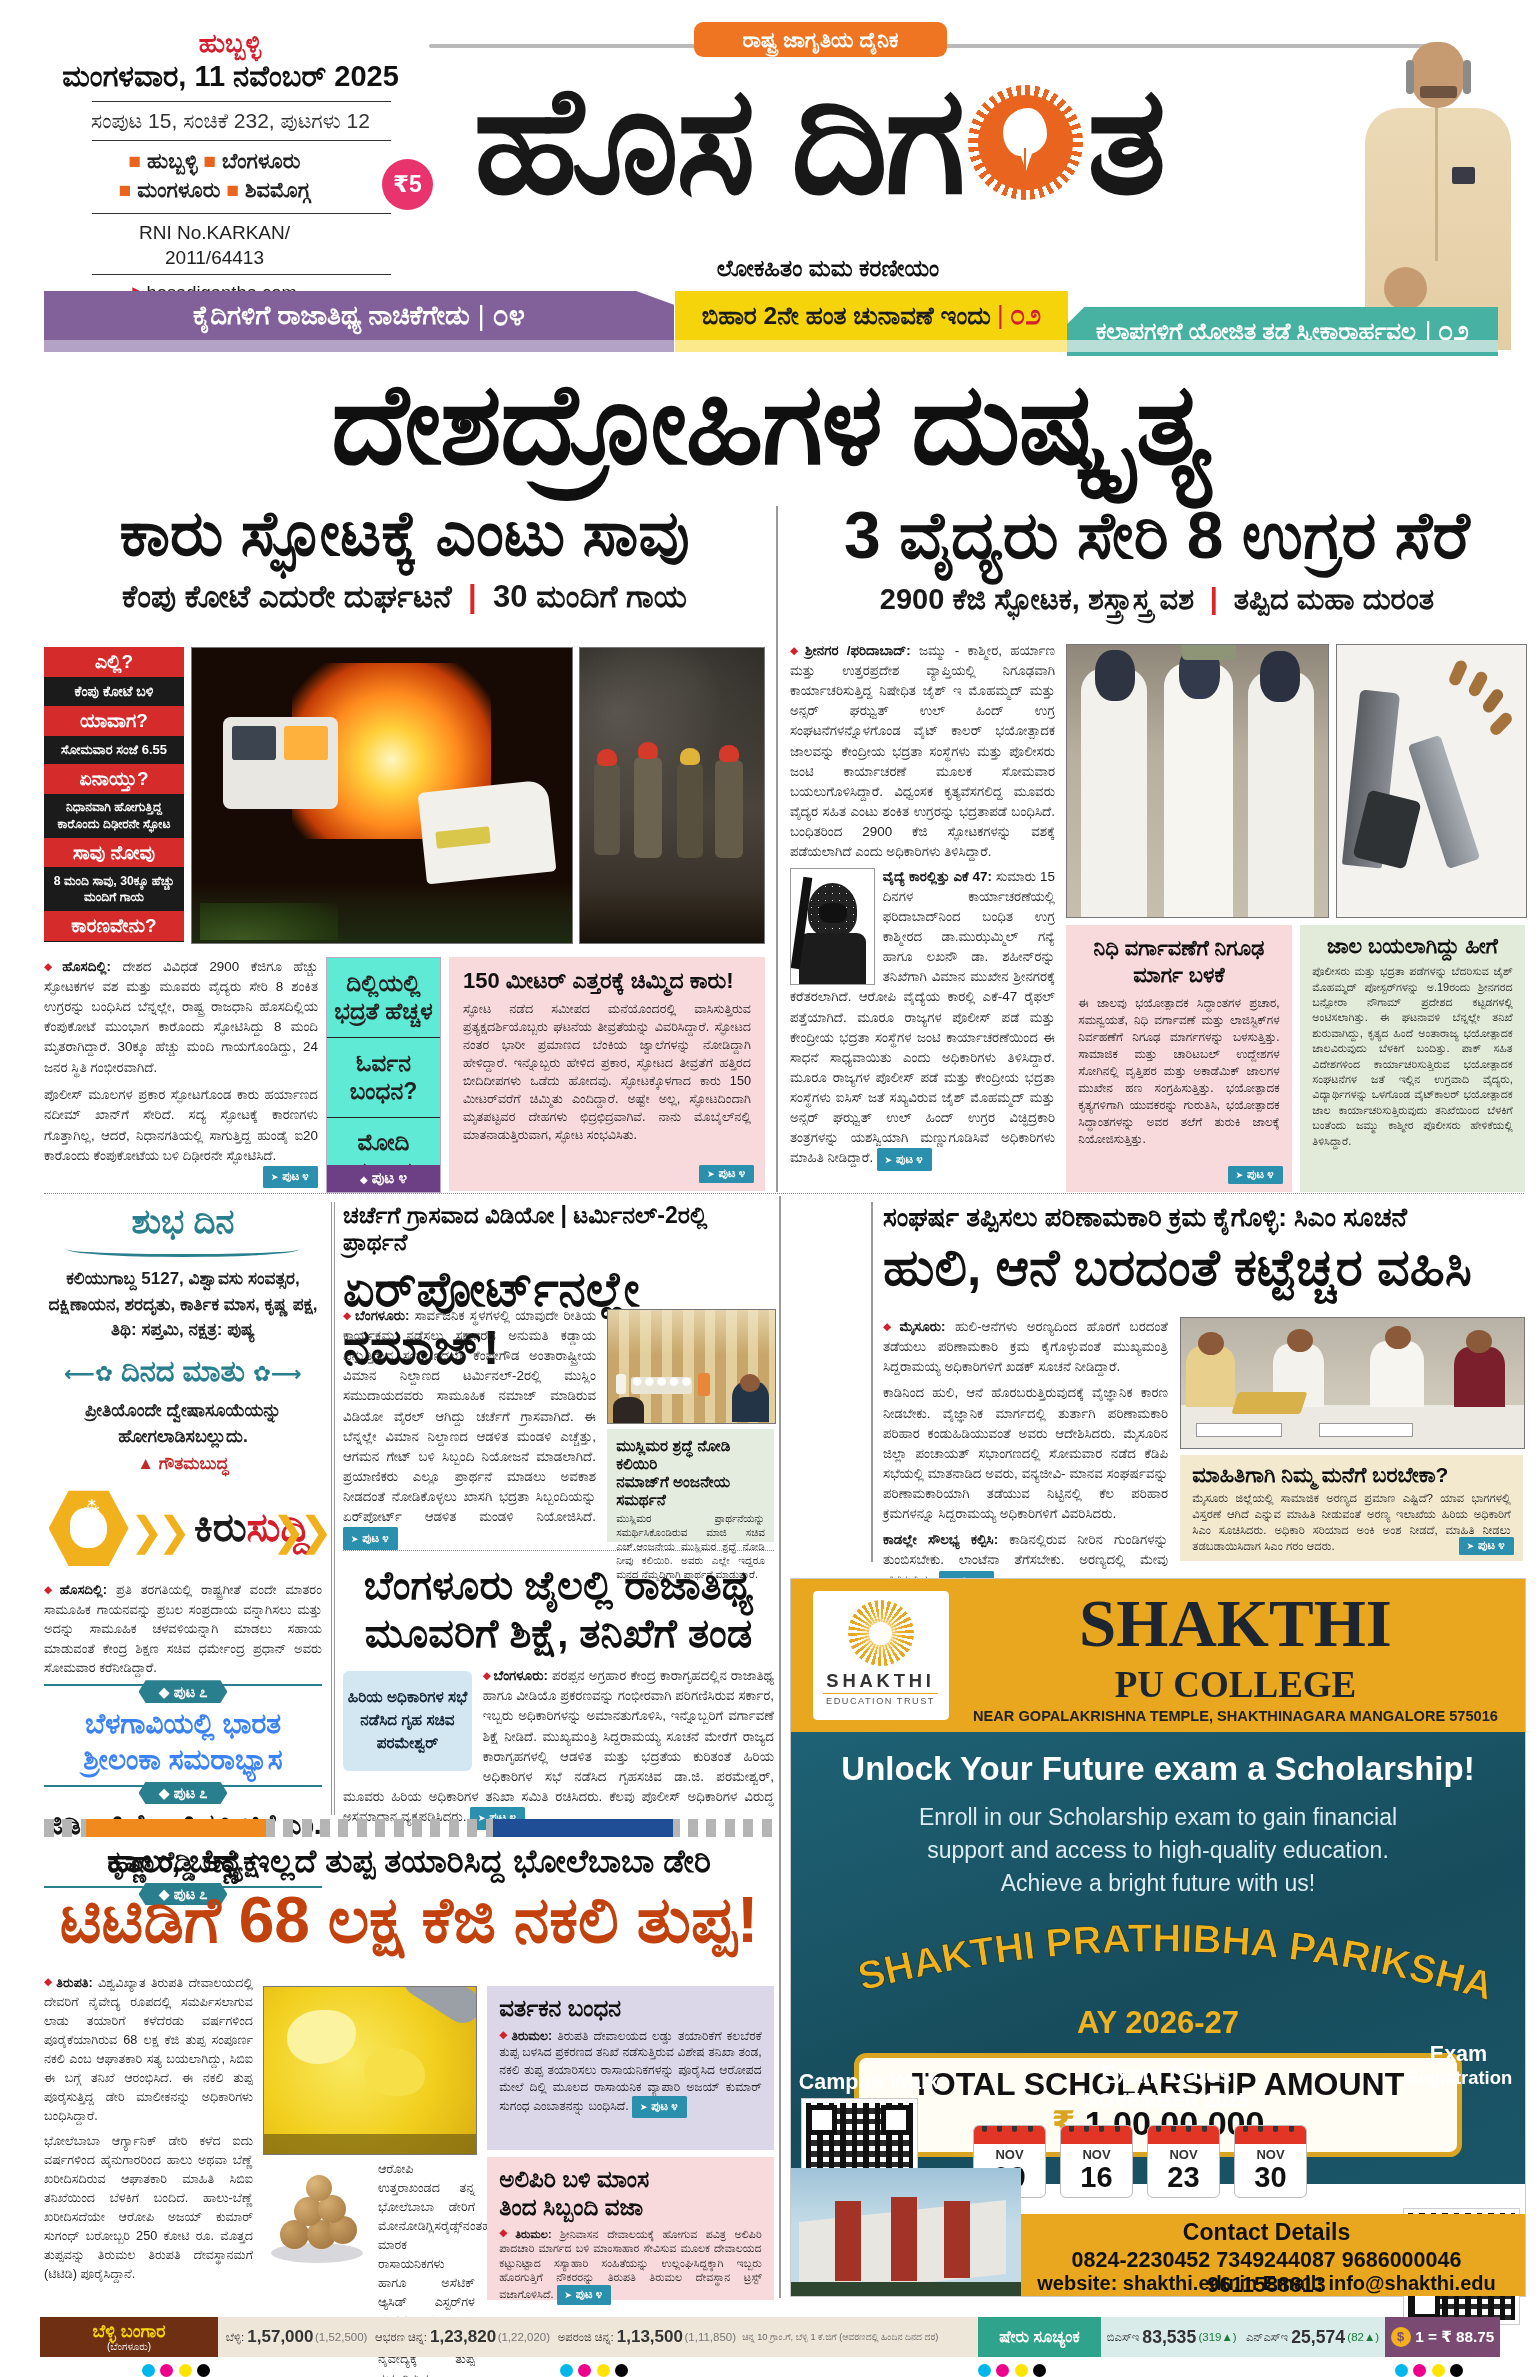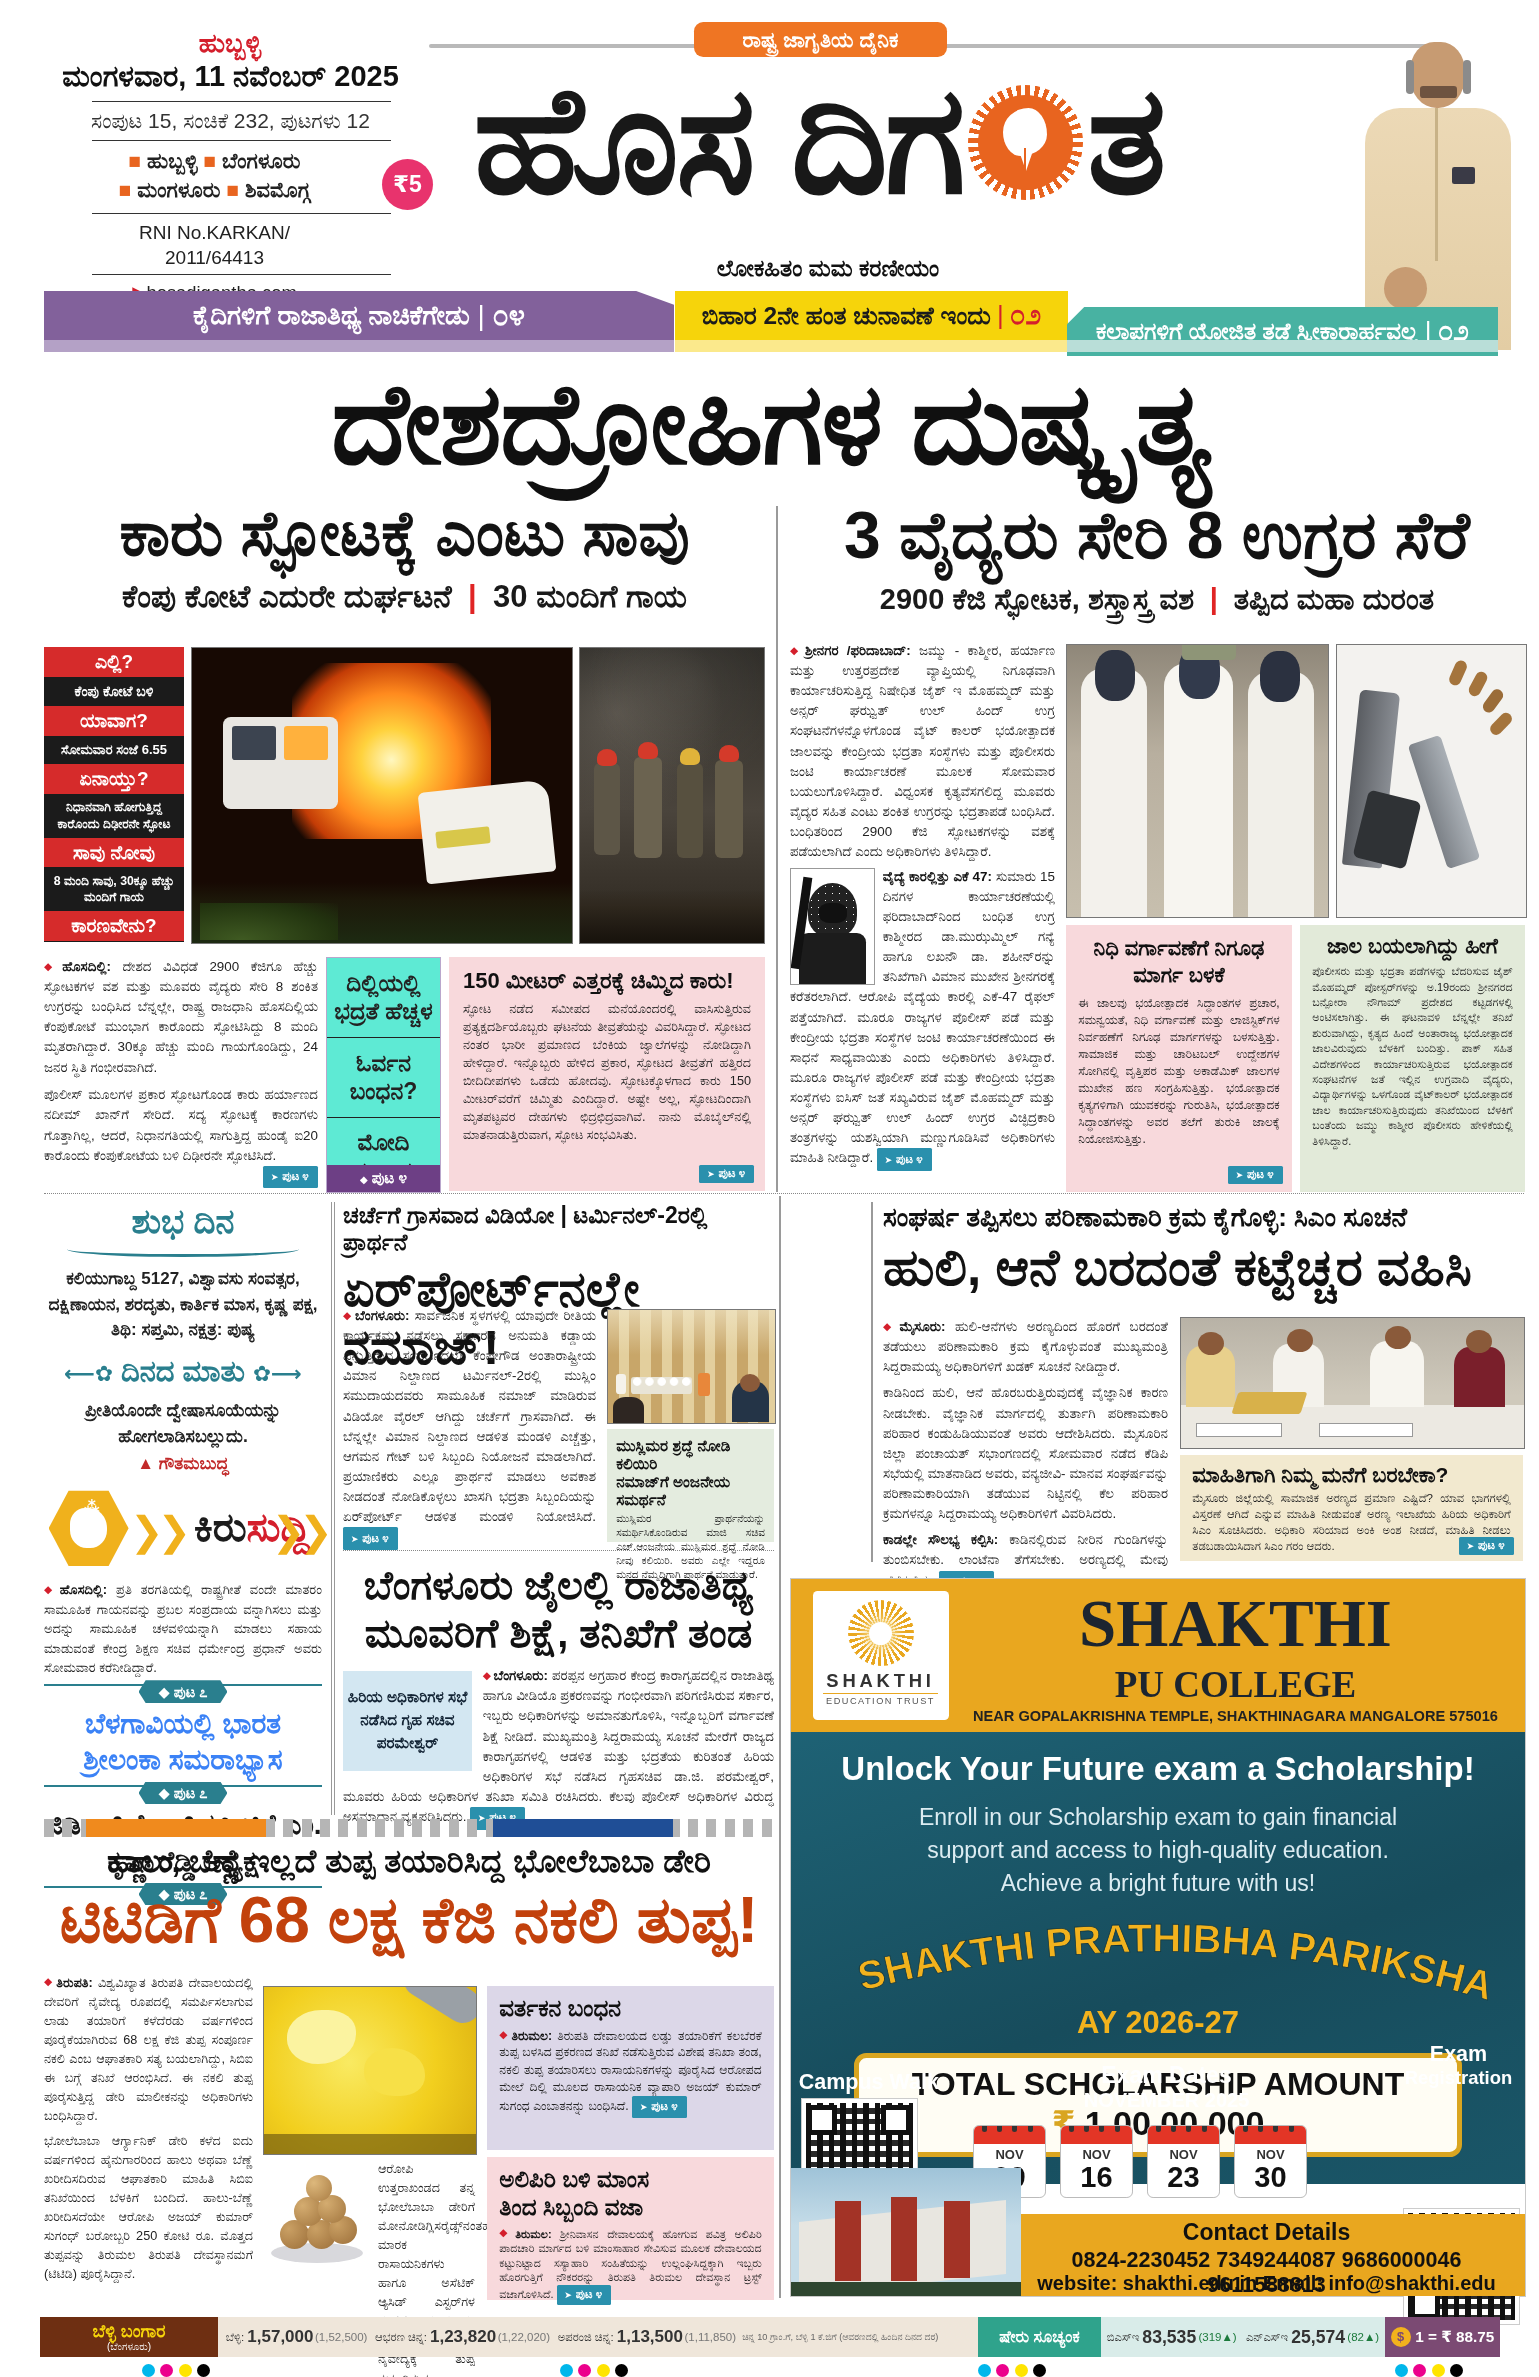--- a/index.html
+++ b/index.html
@@ -302,21 +302,21 @@
   </div>
 
   <div class="abs dothr" style="left:343px;top:1550px;width:431px;"></div>
 
   <div class="abs" style="left:343px;top:1561px;width:431px;height:253px;">
     <div class="ctr" style="font-size:40px;font-weight:900;color:#121212;line-height:1.2;">
       <div>ಬೆಂಗಳೂರು ಜೈಲಲ್ಲಿ ರಾಜಾತಿಥ್ಯ</div>
       <div>ಮೂವರಿಗೆ ಶಿಕ್ಷೆ, ತನಿಖೆಗೆ ತಂಡ</div>
     </div>
     <div class="body-txt" style="margin-top:9.2px;">
-      <div style="float:left;width:129px;height:100px;background:#d3e7f2;margin:4.6px 10.7px 3.1px 0;display:flex;align-items:center;justify-content:center;text-align:center;font-size:15.3px;font-weight:bold;color:#123;padding:4.6px;box-sizing:border-box;">
+      <div style="float:left;width:129px;height:100px;background:#d3e7f2;margin:4.6px 10.7px 3.1px 0;display:flex;align-items:center;justify-content:center;text-align:center;font-size:15.3px;font-weight:bold;color:#123;padding:4.6px;box-sizing:border-box;border-radius:6px;">
         <span>ಹಿರಿಯ ಅಧಿಕಾರಿಗಳ ಸಭೆ ನಡೆಸಿದ ಗೃಹ ಸಚಿವ ಪರಮೇಶ್ವರ್</span>
       </div>
       <span class="diam">◆</span><span class="dateline">ಬೆಂಗಳೂರು:</span>
       <span>ಪರಪ್ಪನ ಅಗ್ರಹಾರ ಕೇಂದ್ರ ಕಾರಾಗೃಹದಲ್ಲಿನ ರಾಜಾತಿಥ್ಯ ಹಾಗೂ ವೀಡಿಯೊ ಪ್ರಕರಣವನ್ನು ಗಂಭೀರವಾಗಿ ಪರಿಗಣಿಸಿರುವ ಸರ್ಕಾರ, ಇಬ್ಬರು ಅಧಿಕಾರಿಗಳನ್ನು ಅಮಾನತುಗೊಳಿಸಿ, ಇನ್ನೊಬ್ಬರಿಗೆ ವರ್ಗಾವಣೆ ಶಿಕ್ಷೆ ನೀಡಿದೆ. ಮುಖ್ಯಮಂತ್ರಿ ಸಿದ್ದರಾಮಯ್ಯ ಸೂಚನೆ ಮೇರೆಗೆ ರಾಜ್ಯದ ಕಾರಾಗೃಹಗಳಲ್ಲಿ ಆಡಳಿತ ಮತ್ತು ಭದ್ರತೆಯ ಕುರಿತಂತೆ ಹಿರಿಯ ಅಧಿಕಾರಿಗಳ ಸಭೆ ನಡೆಸಿದ ಗೃಹಸಚಿವ ಡಾ.ಜಿ. ಪರಮೇಶ್ವರ್, ಮೂವರು ಹಿರಿಯ ಅಧಿಕಾರಿಗಳ ತನಿಖಾ ಸಮಿತಿ ರಚಿಸಿದರು.</span>
       <span>ಕೆಲವು ಪೊಲೀಸ್ ಅಧಿಕಾರಿಗಳ ವಿರುದ್ಧ ಅಸಮಾಧಾನ ವ್ಯಕ್ತಪಡಿಸಿದರು.</span>
       <span class="ptag"><span class="arr">➤</span><span>ಪುಟ ೪</span></span>
     </div>
   </div>
 
   <div class="abs vrule" style="left:871px;top:1202px;height:360px;"></div>

